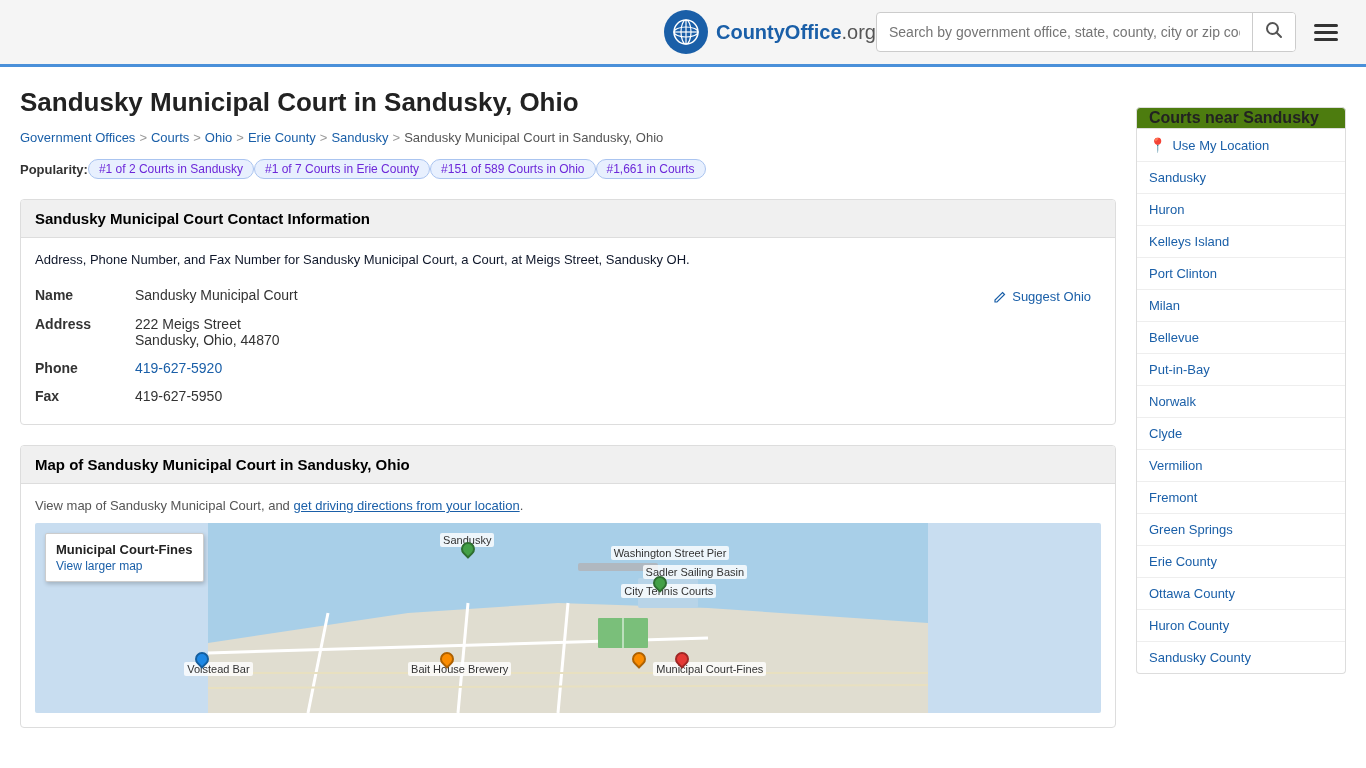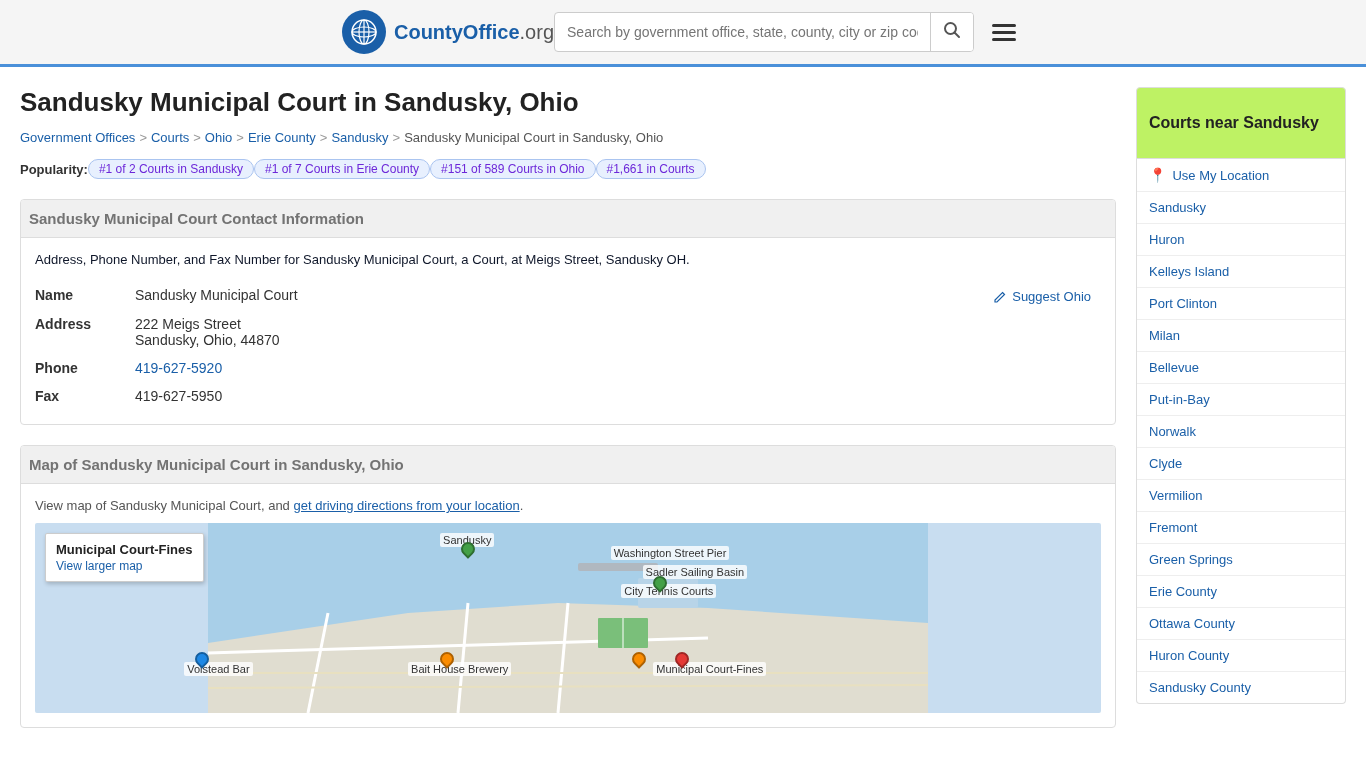--- a/index.html
+++ b/index.html
@@ -5,21 +5,21 @@
     * { box-sizing: border-box; margin: 0; padding: 0; }
     body { font-family: Arial, sans-serif; font-size: 14px; color: #333; background: #fff; }
 
     
     .header {
       background: #f5f5f5;
       border-bottom: 3px solid #4a90d9;
       padding: 10px 20px;
       display: flex;
       align-items: center;
-      justify-content: center;
+      justify-content: flex-end;
     }
     .logo-area {
       display: flex;
       align-items: center;
       gap: 8px;
     }
     .logo-circle {
       width: 44px;
       height: 44px;
       background: #1a5fa8;
@@ -142,24 +142,24 @@
 
     
     .section {
       border: 1px solid #ddd;
       border-radius: 4px;
       margin-bottom: 20px;
       overflow: hidden;
     }
     .section-header {
       background: #f0f0f0;
-      padding: 10px 8px;
+      padding: 10px 14px;
       font-weight: bold;
       font-size: 15px;
-      color: #737373;
+      color: #000000;
       border-bottom: 1px solid #ddd;
     }
     .section-body {
       padding: 14px;
     }
     .section-desc {
       font-size: 13px;
       color: #0f172a;
       margin-bottom: 14px;
     }
@@ -243,25 +243,26 @@
       border-radius: 2px;
       white-space: nowrap;
       pointer-events: none;
     }
 
     
     .sidebar-title {
       font-size: 16px;
       font-weight: bold;
       color: #222;
-      background: #bef264;
-      padding: 26px 12px;
+      background: #4d7c0f;
+      padding: 1px 12px;
       border: 1px solid #ddd;
       border-radius: 4px 4px 0 0;
       margin-bottom: 0;
+      margin-top: 20px;
     }
     .sidebar-list {
       list-style: none;
       border: 1px solid #ddd;
       border-top: none;
       border-radius: 0 0 4px 4px;
       overflow: hidden;
     }
     .sidebar-list li {
       border-bottom: 1px solid #eee;

